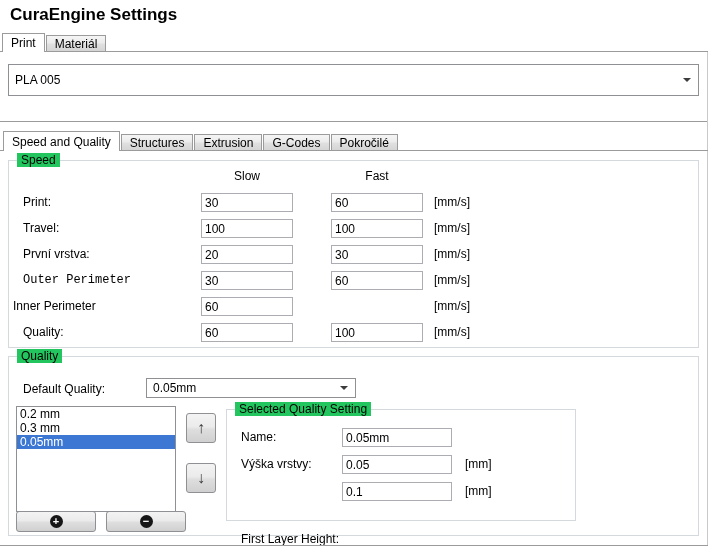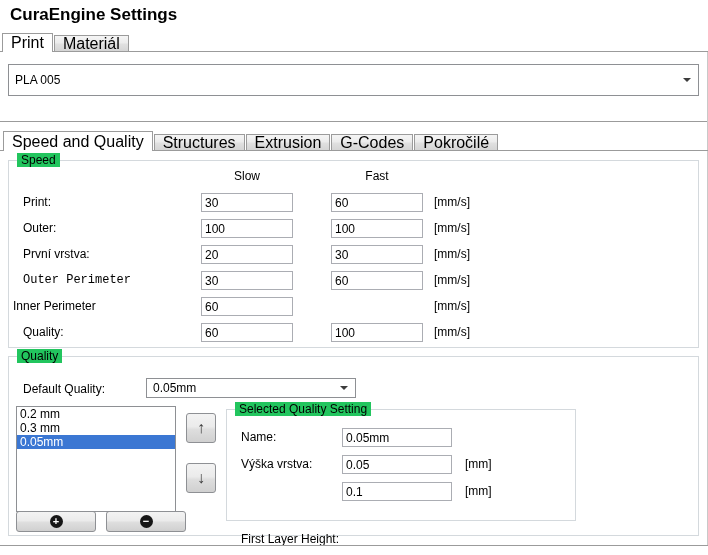--- a/index.html
+++ b/index.html
@@ -13,21 +13,21 @@
     overflow:hidden;
   }
   .window-title { position:absolute; left:10px; top:5px; font-size:17px; font-weight:bold; }
   .hline { position:absolute; left:0; width:708px; height:1px; background:#9b9b9b; }
   .vline { position:absolute; width:1px; background:#c9c9c9; }
   .tabstrip { position:absolute; display:flex; align-items:flex-end; }
   .tab {
     display:flex; align-items:center; padding:0 8px; height:17px;
     border:1px solid #9b9b9b;
     background:linear-gradient(to bottom,#f5f5f5,#ececec 45%,#e0e0e0 55%,#d5d5d5);
-    font-size:16px; white-space:nowrap; cursor:default;
+    font-size:12px; white-space:nowrap; cursor:default;
   }
   .tab + .tab { margin-left:1px; }
   .tab.selected { height:100%; background:#fff; border-bottom:none; z-index:2; }
   .combo {
     position:absolute; background:#fff; border:1px solid #8e9094;
     display:flex; align-items:center; justify-content:space-between;
     padding:0 7px 0 6px; cursor:default;
   }
   .combo-arrow {
     width:0; height:0;
@@ -92,21 +92,21 @@
 <div class="groupbox" style="left:8px; top:160px; width:691px; height:188px;">
   <span class="group-label">Speed</span>
   <div class="col-header" style="left:192px; top:8px; width:92px;">Slow</div>
   <div class="col-header" style="left:322px; top:8px; width:92px;">Fast</div>
 
   <span class="field-label" style="left:14px; top:34px;">Print:</span>
   <input class="textbox" style="left: 192px; top: 32px; width: 92px;" value="30">
   <input class="textbox" style="left: 322px; top: 32px; width: 92px;" value="60">
   <span class="unit-label" style="left:425px; top:34px;">[mm/s]</span>
 
-  <span class="field-label" style="left:14px; top:60px;">Outer:</span>
+  <span class="field-label" style="left:14px; top:60px;">Travel:</span>
   <input class="textbox" style="left: 192px; top: 58px; width: 92px;" value="100">
   <input class="textbox" style="left: 322px; top: 58px; width: 92px;" value="100">
   <span class="unit-label" style="left:425px; top:60px;">[mm/s]</span>
 
   <span class="field-label" style="left:14px; top:86px;">První vrstva:</span>
   <input class="textbox" style="left: 192px; top: 84px; width: 92px;" value="20">
   <input class="textbox" style="left: 322px; top: 84px; width: 92px;" value="30">
   <span class="unit-label" style="left:425px; top:86px;">[mm/s]</span>
 
   <span class="field-label" style="left:14px; top:112px;font-family:Liberation Mono, monospace;">Outer Perimeter</span>
@@ -145,21 +145,21 @@
   <div class="btn" style="left:177px; top:106px; width:30px; height:30px;">
     <span class="arrow-glyph">↓</span>
   </div>
 
   <div class="groupbox" style="left:217px; top:52px; width:350px; height:112px;">
     <span class="group-label">Selected Quality Setting</span>
 
     <span class="field-label" style="left:14px; top:20px;">Name:</span>
     <input class="textbox" style="left: 115px; top: 18px; width: 110px;" value="0.05mm">
 
-    <span class="field-label" style="left:14px; top:47px;">Výška vrstva:</span>
+    <span class="field-label" style="left:14px; top:47px;">Výška vrstvy:</span>
     <input class="textbox" style="left: 115px; top: 45px; width: 110px;" value="0.05">
     <span class="unit-label" style="left:238px; top:47px;">[mm]</span>
 
     <span class="field-label" style="left:14px; top:74px;margin-top:48px;">First Layer Height:</span>
     <input class="textbox" style="left: 115px; top: 72px; width: 110px;" value="0.1">
     <span class="unit-label" style="left:238px; top:74px;">[mm]</span>
   </div>
 
   <div class="btn" style="left:7px; top:154px; width:80px; height:21px;">
     <span class="circle-icon">+</span>

